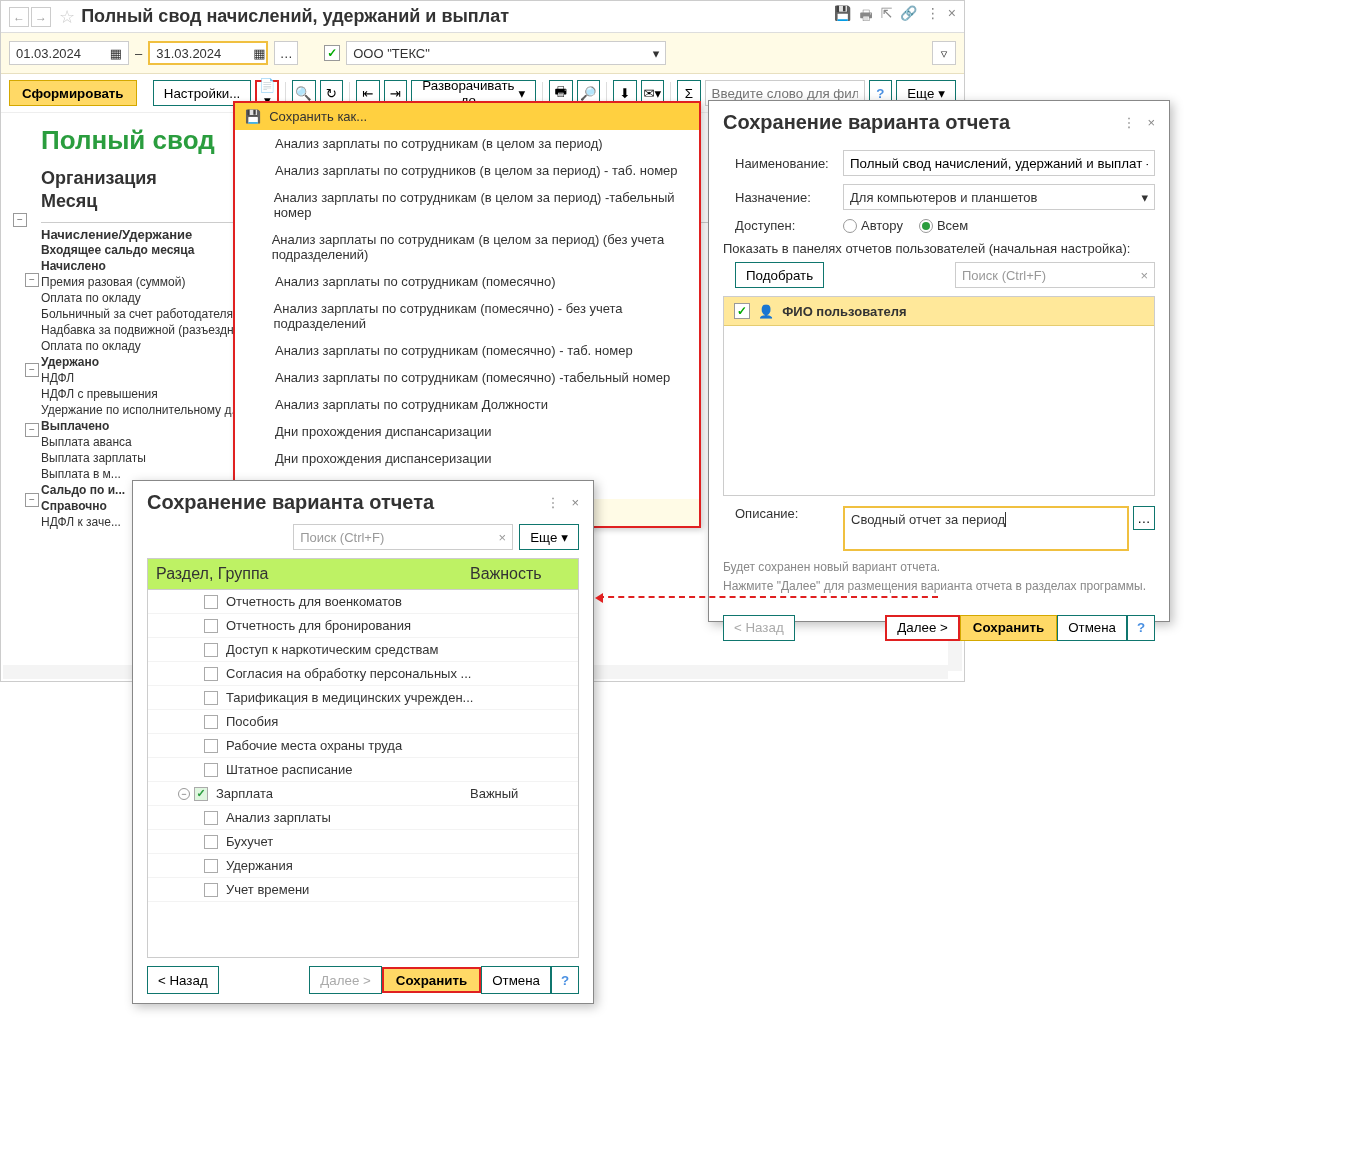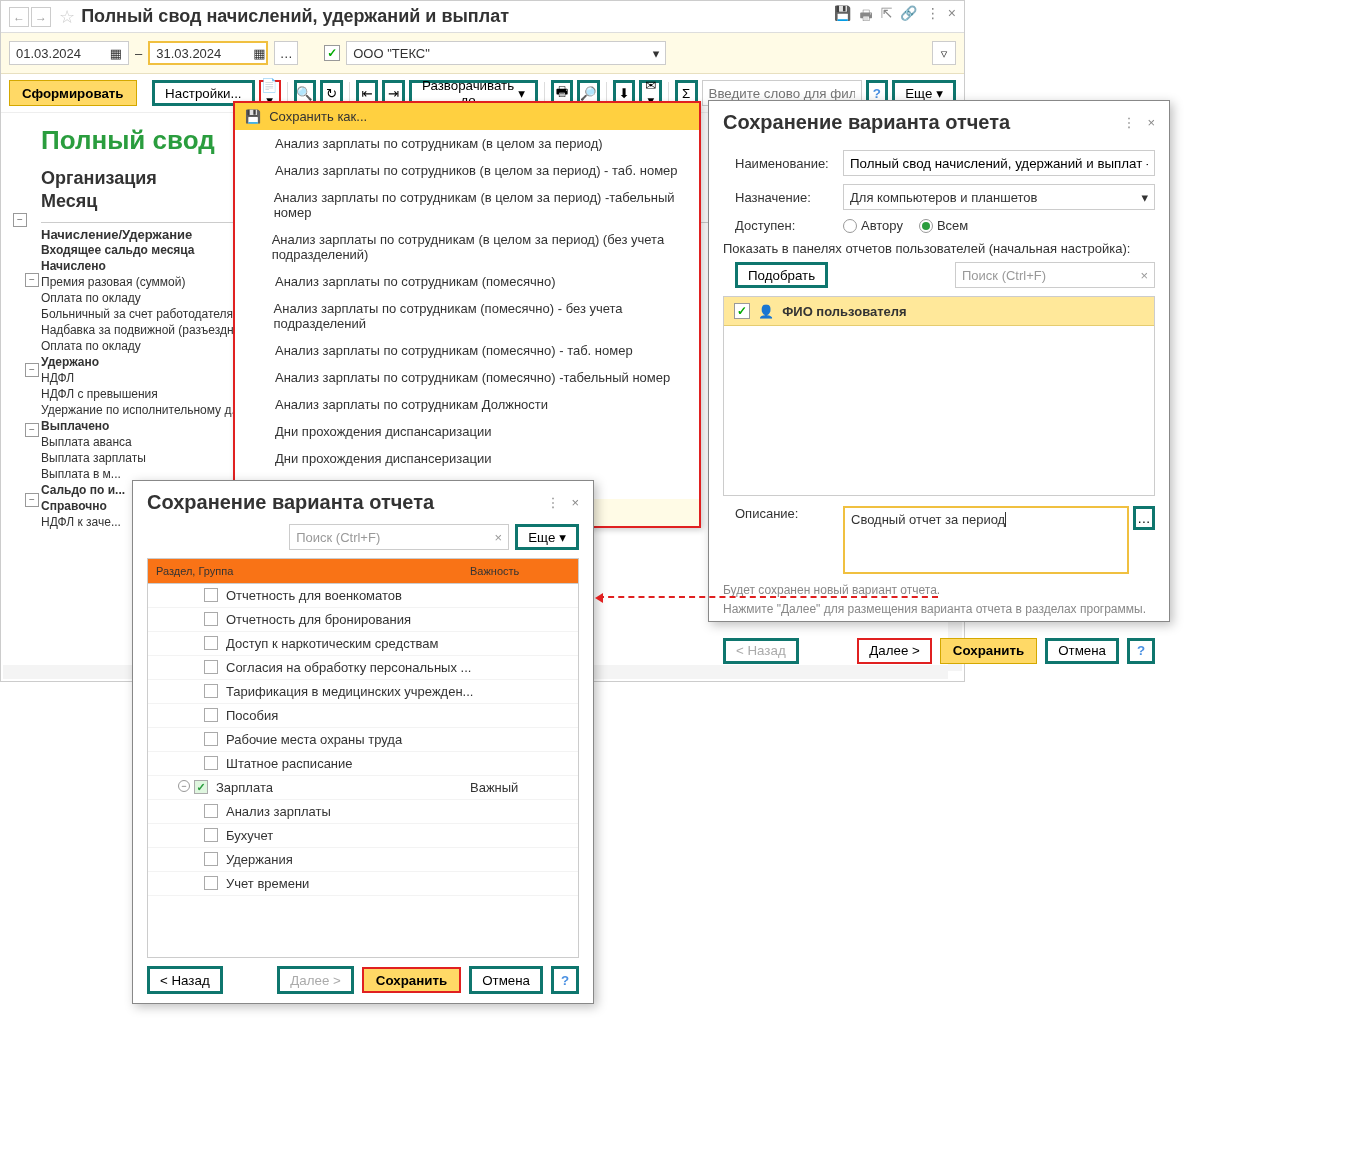--- a/index.html
+++ b/index.html
@@ -15,21 +15,21 @@
 
 .filter-bar { background: #fffbe6; padding: 8px; display: flex; align-items: center; gap: 6px; border-bottom: 1px solid #e8e0c0; }
 .date-input { border: 1px solid #ccc; padding: 3px 6px; width: 120px; background: #fff; display: flex; align-items: center; justify-content: space-between; height: 24px; }
 .date-input.hl { border: 2px solid #f0c040; gap: 32px; }
 .org-select { border: 1px solid #ccc; padding: 3px 6px; width: 320px; background: #fff; display: flex; align-items: center; height: 24px; }
 .chk { width: 16px; height: 16px; border: 1px solid #999; display: inline-flex; align-items: center; justify-content: center; background: #fff; color: #0a0; font-weight: bold; font-size: 12px; }
 .small-btn { width: 24px; height: 24px; border: 1px solid #ccc; background: #fff; display: flex; align-items: center; justify-content: center; cursor: pointer; }
 
 .toolbar { padding: 6px 8px; display: flex; align-items: center; gap: 4px; border-bottom: 1px solid #eee; background: #fff; position: relative; }
 .btn-primary { background: #ffd966; border: 1px solid #d4a800; padding: 4px 12px; font-weight: bold; cursor: pointer; height: 26px; }
-.btn { background: #fff; border: 3px solid #0f766e; padding: 4px 10px; cursor: pointer; height: 26px; display: flex; align-items: center; gap: 4px; }
+.btn { background: #fff; border: 1px solid #0f766e; padding: 4px 10px; cursor: pointer; height: 26px; display: flex; align-items: center; gap: 4px; }
 .btn.icon-only { width: 28px; padding: 0; justify-content: center; }
 .sep { width: 1px; height: 22px; background: #ddd; margin: 0 2px; }
 .dropdown-hl { border: 2px solid #e02020 !important; }
 .filter-input { border: 1px solid #ccc; padding: 3px 6px; width: 160px; color: #999; height: 26px; }
 
 .dropdown-menu { position: absolute; top: 100px; left: 232px; width: 468px; background: #fff; border: 1px solid #999; box-shadow: 2px 2px 6px rgba(0,0,0,0.2); z-index: 100; }
 .dropdown-menu.outlined { border: 2px solid #e02020; padding: 0; }
 .dd-item { padding: 6px 10px; display: flex; align-items: center; gap: 8px; cursor: pointer; font-size: 13px; }
 .dd-item.selected { background: #ffd040; }
 .dd-check { width: 22px; text-align: center; color: #333; font-weight: bold; }
@@ -49,36 +49,36 @@
 .modal-body { padding: 6px 14px; }
 .form-row { display: flex; align-items: center; margin-bottom: 8px; gap: 8px; margin-left: 12px; }
 .form-label { width: 100px; font-size: 13px; }
 .form-input { flex: 1; border: 1px solid #ccc; padding: 4px 6px; height: 26px; background: #fff; }
 .form-select { flex: 1; border: 1px solid #ccc; padding: 4px 6px; height: 26px; display: flex; justify-content: space-between; align-items: center; }
 .radio-group { display: flex; gap: 16px; align-items: center; }
 .radio { width: 14px; height: 14px; border: 1px solid #999; border-radius: 50%; display: inline-flex; align-items: center; justify-content: center; }
 .radio.on::after { content: ""; width: 8px; height: 8px; background: #2a9d3e; border-radius: 50%; }
 .user-list { border: 1px solid #ccc; height: 200px; margin-top: 6px; }
 .user-list-header { background: #ffe89a; padding: 6px 10px; display: flex; align-items: center; gap: 8px; font-weight: bold; border-bottom: 1px solid #e5cc70; }
-.desc-area { border: 2px solid #f0c040; height: 68px; width: 100%; padding: 4px 6px; display: flex; align-items: flex-start; }
+.desc-area { border: 2px solid #f0c040; height: 45px; width: 100%; padding: 4px 6px; display: flex; align-items: flex-start; }
 .hint { color: #888; font-size: 12px; margin: 6px 0; line-height: 1.4; }
-.modal-footer { padding: 8px 14px; display: flex; align-items: center; gap: 8px; border-top: 0px solid #eee; }
+.modal-footer { padding: 8px 14px; display: flex; align-items: center; border-top: 0px solid #eee; }
 .btn-outline-red { border: 2px solid #e02020; background: #fff; }
 
 .arrow-dashed { position: absolute; top: 596px; left: 598px; width: 340px; height: 2px; border-top: 2px dashed #e02020; z-index: 200; }
 .arrow-dashed::before { content: ""; position: absolute; left: -8px; top: -5px; border: 5px solid transparent; border-right: 8px solid #e02020; }
 
 .modal-left { top: 480px; left: 132px; width: 462px; height: 524px; z-index: 150; }
 .search-row { display: flex; gap: 6px; padding: 0 14px 8px; justify-content: flex-end; }
 .search-input { border: 1px solid #ccc; padding: 3px 6px; width: 220px; color: #999; height: 26px; display: flex; justify-content: space-between; align-items: center; }
 .tree-table { border: 1px solid #ccc; margin: 0 14px; height: 400px; overflow: hidden; }
-.tree-header { display: flex; background: #f97316; border-bottom: 1px solid #ccc; padding: 6px 8px; font-size: 11px; }
+.tree-header { display: flex; background: #bef264; border-bottom: 1px solid #ccc; padding: 6px 8px; font-size: 16px; }
 .tree-header .col1 { flex: 1; }
 .tree-header .col2 { width: 100px; }
-.tree-row { display: flex; align-items: flex-start; padding: 4px 8px; font-size: 13px; border-bottom: 1px solid #f3f3f3; }
+.tree-row { display: flex; align-items: center; padding: 4px 8px; font-size: 13px; border-bottom: 1px solid #f3f3f3; }
 .tree-row .indent { width: 48px; }
 .tree-row .indent2 { width: 22px; }
 .tree-chk { width: 14px; height: 14px; border: 1px solid #aaa; margin-right: 8px; display: inline-flex; align-items: center; justify-content: center; }
 .tree-chk.on { background: #dff6df; color: #2a9d3e; font-weight: bold; font-size: 11px; }
 .tree-row .label { flex: 1; }
 .expand { width: 12px; height: 12px; border: 1px solid #999; border-radius: 50%; font-size: 9px; line-height: 10px; text-align: center; margin-right: 4px; color: #666; }
 .modal-left .modal-footer .btn { height: 28px; }
 .btn-red-border { border: 2px solid #e02020 !important; }
 
 .scroll-y { position: absolute; right: 2px; top: 100px; bottom: 10px; width: 14px; background: #f4f4f4; }

